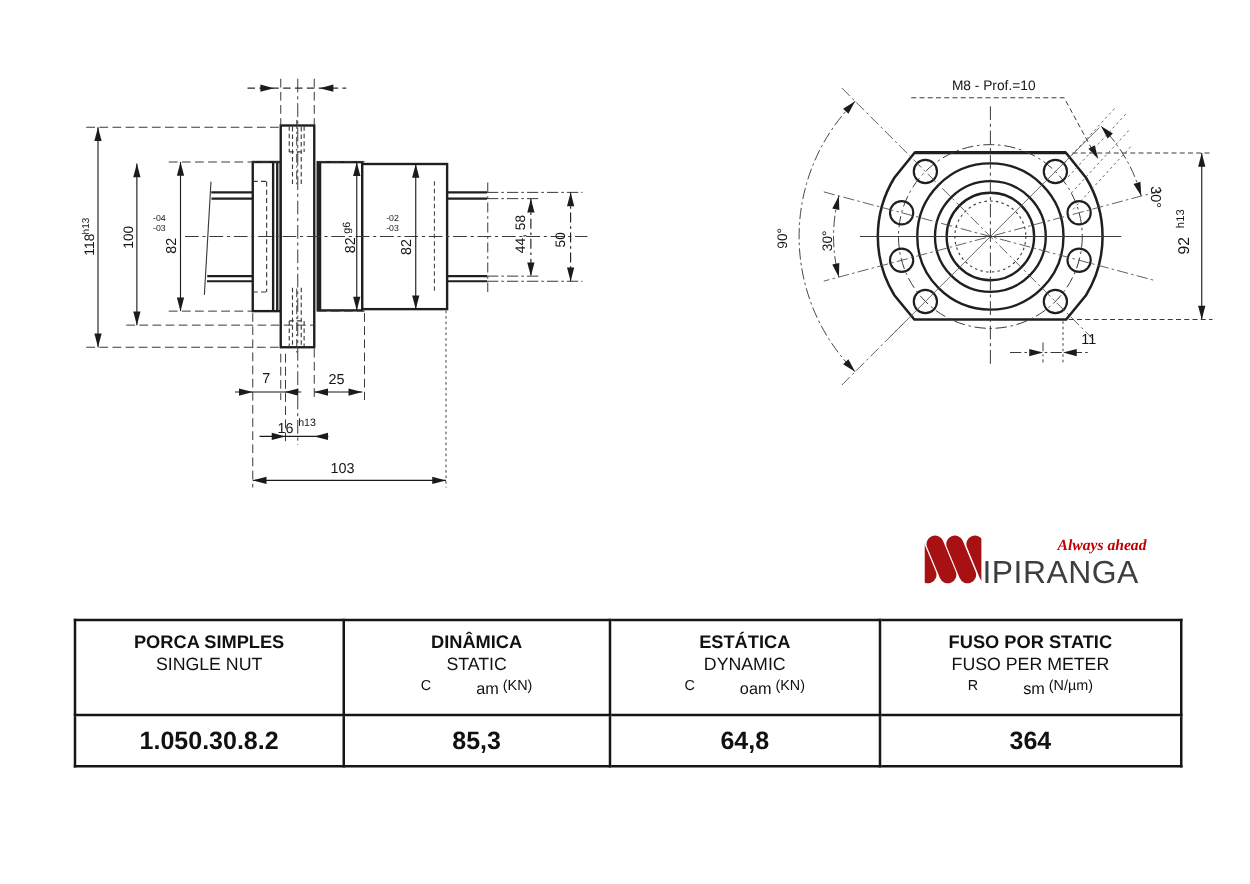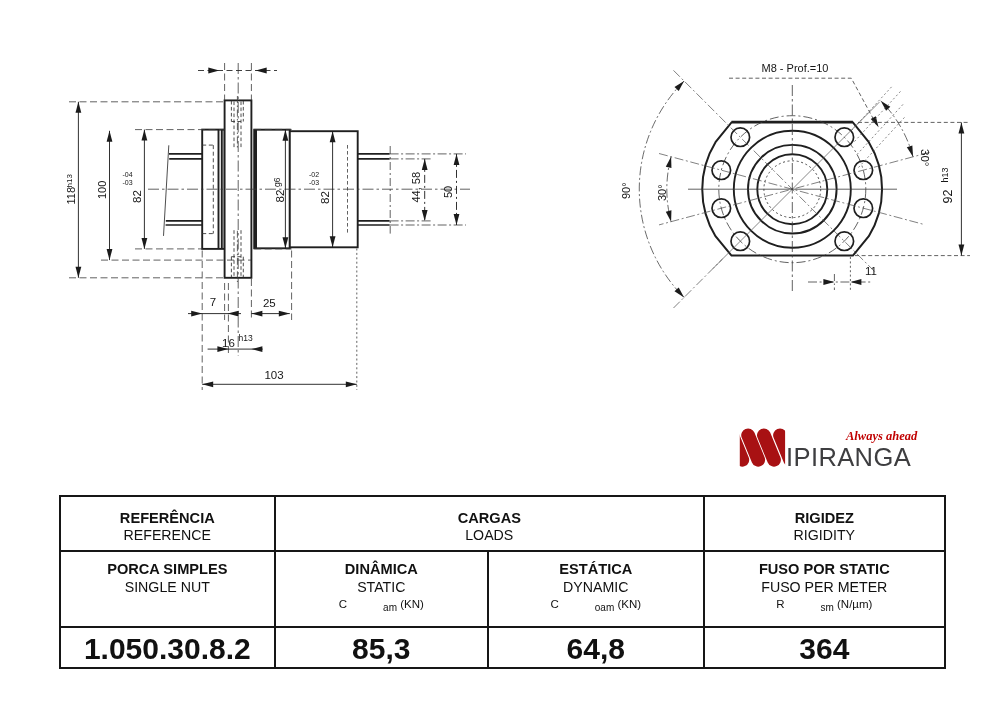--- a/index.html
+++ b/index.html
@@ -8,22 +8,22 @@
 table.spec{position:absolute;left:58.8px;top:495px;border-collapse:collapse;table-layout:fixed;color:#111;}
 table.spec td{border:2px solid #161616;text-align:center;vertical-align:middle;padding:0;}
 tr.r1 td{padding-top:6px;}
 tr.r3 td{padding-top:2px;}
 tr.r2 td{vertical-align:top;padding-top:9px;}
 tr.r2 .h2{line-height:19.5px;}
 tr.r2 .h3{line-height:12px;}
 .h1{font-size:14.6px;font-weight:bold;line-height:17px;}
 .h2{font-size:14.2px;line-height:17px;}
 .h3{font-size:11.5px;line-height:14.5px;}
-.h3 sub{font-size:10px;padding-left:36px;}
-.val{font-size:30px;font-weight:bold;}
+.h3 sub{font-size:13px;padding-left:36px;}
+.val{font-size:20px;font-weight:bold;}
 </style>
 </head>
 <body>
 <div class="pg">
 <svg width="1000" height="707" viewBox="0 0 1000 707">
 <defs>
 <path id="arr" d="M0,0 L-11,2.9 L-11,-2.9 Z" fill="#1b1b1b"></path>
 <clipPath id="mk">
           <rect x="739.8" y="426.8" width="45.3" height="42.4"></rect>
         </clipPath>
@@ -281,37 +281,20 @@
 </svg>
 
 <table class="spec">
 <colgroup>
         <col style="width:215px">
         <col style="width:213px">
         <col style="width:216px">
         <col style="width:241px">
       </colgroup>
 <tbody>
-        <tr style="height:55px" class="r1">
-
-<td>
-            <div class="h1">REFERÊNCIA</div>
-            <div class="h2">REFERENCE</div>
-          </td>
-
-<td colspan="2">
-            <div class="h1">CARGAS</div>
-            <div class="h2">LOADS</div>
-          </td>
-
-<td>
-            <div class="h1">RIGIDEZ</div>
-            <div class="h2">RIGIDITY</div>
-          </td>
-</tr>
 <tr style="height:76px" class="r2">
 
 <td>
             <div class="h1">PORCA SIMPLES</div>
             <div class="h2">SINGLE NUT</div>
           </td>
 
 <td>
             <div class="h1">DINÂMICA</div>
             <div class="h2">STATIC</div>

